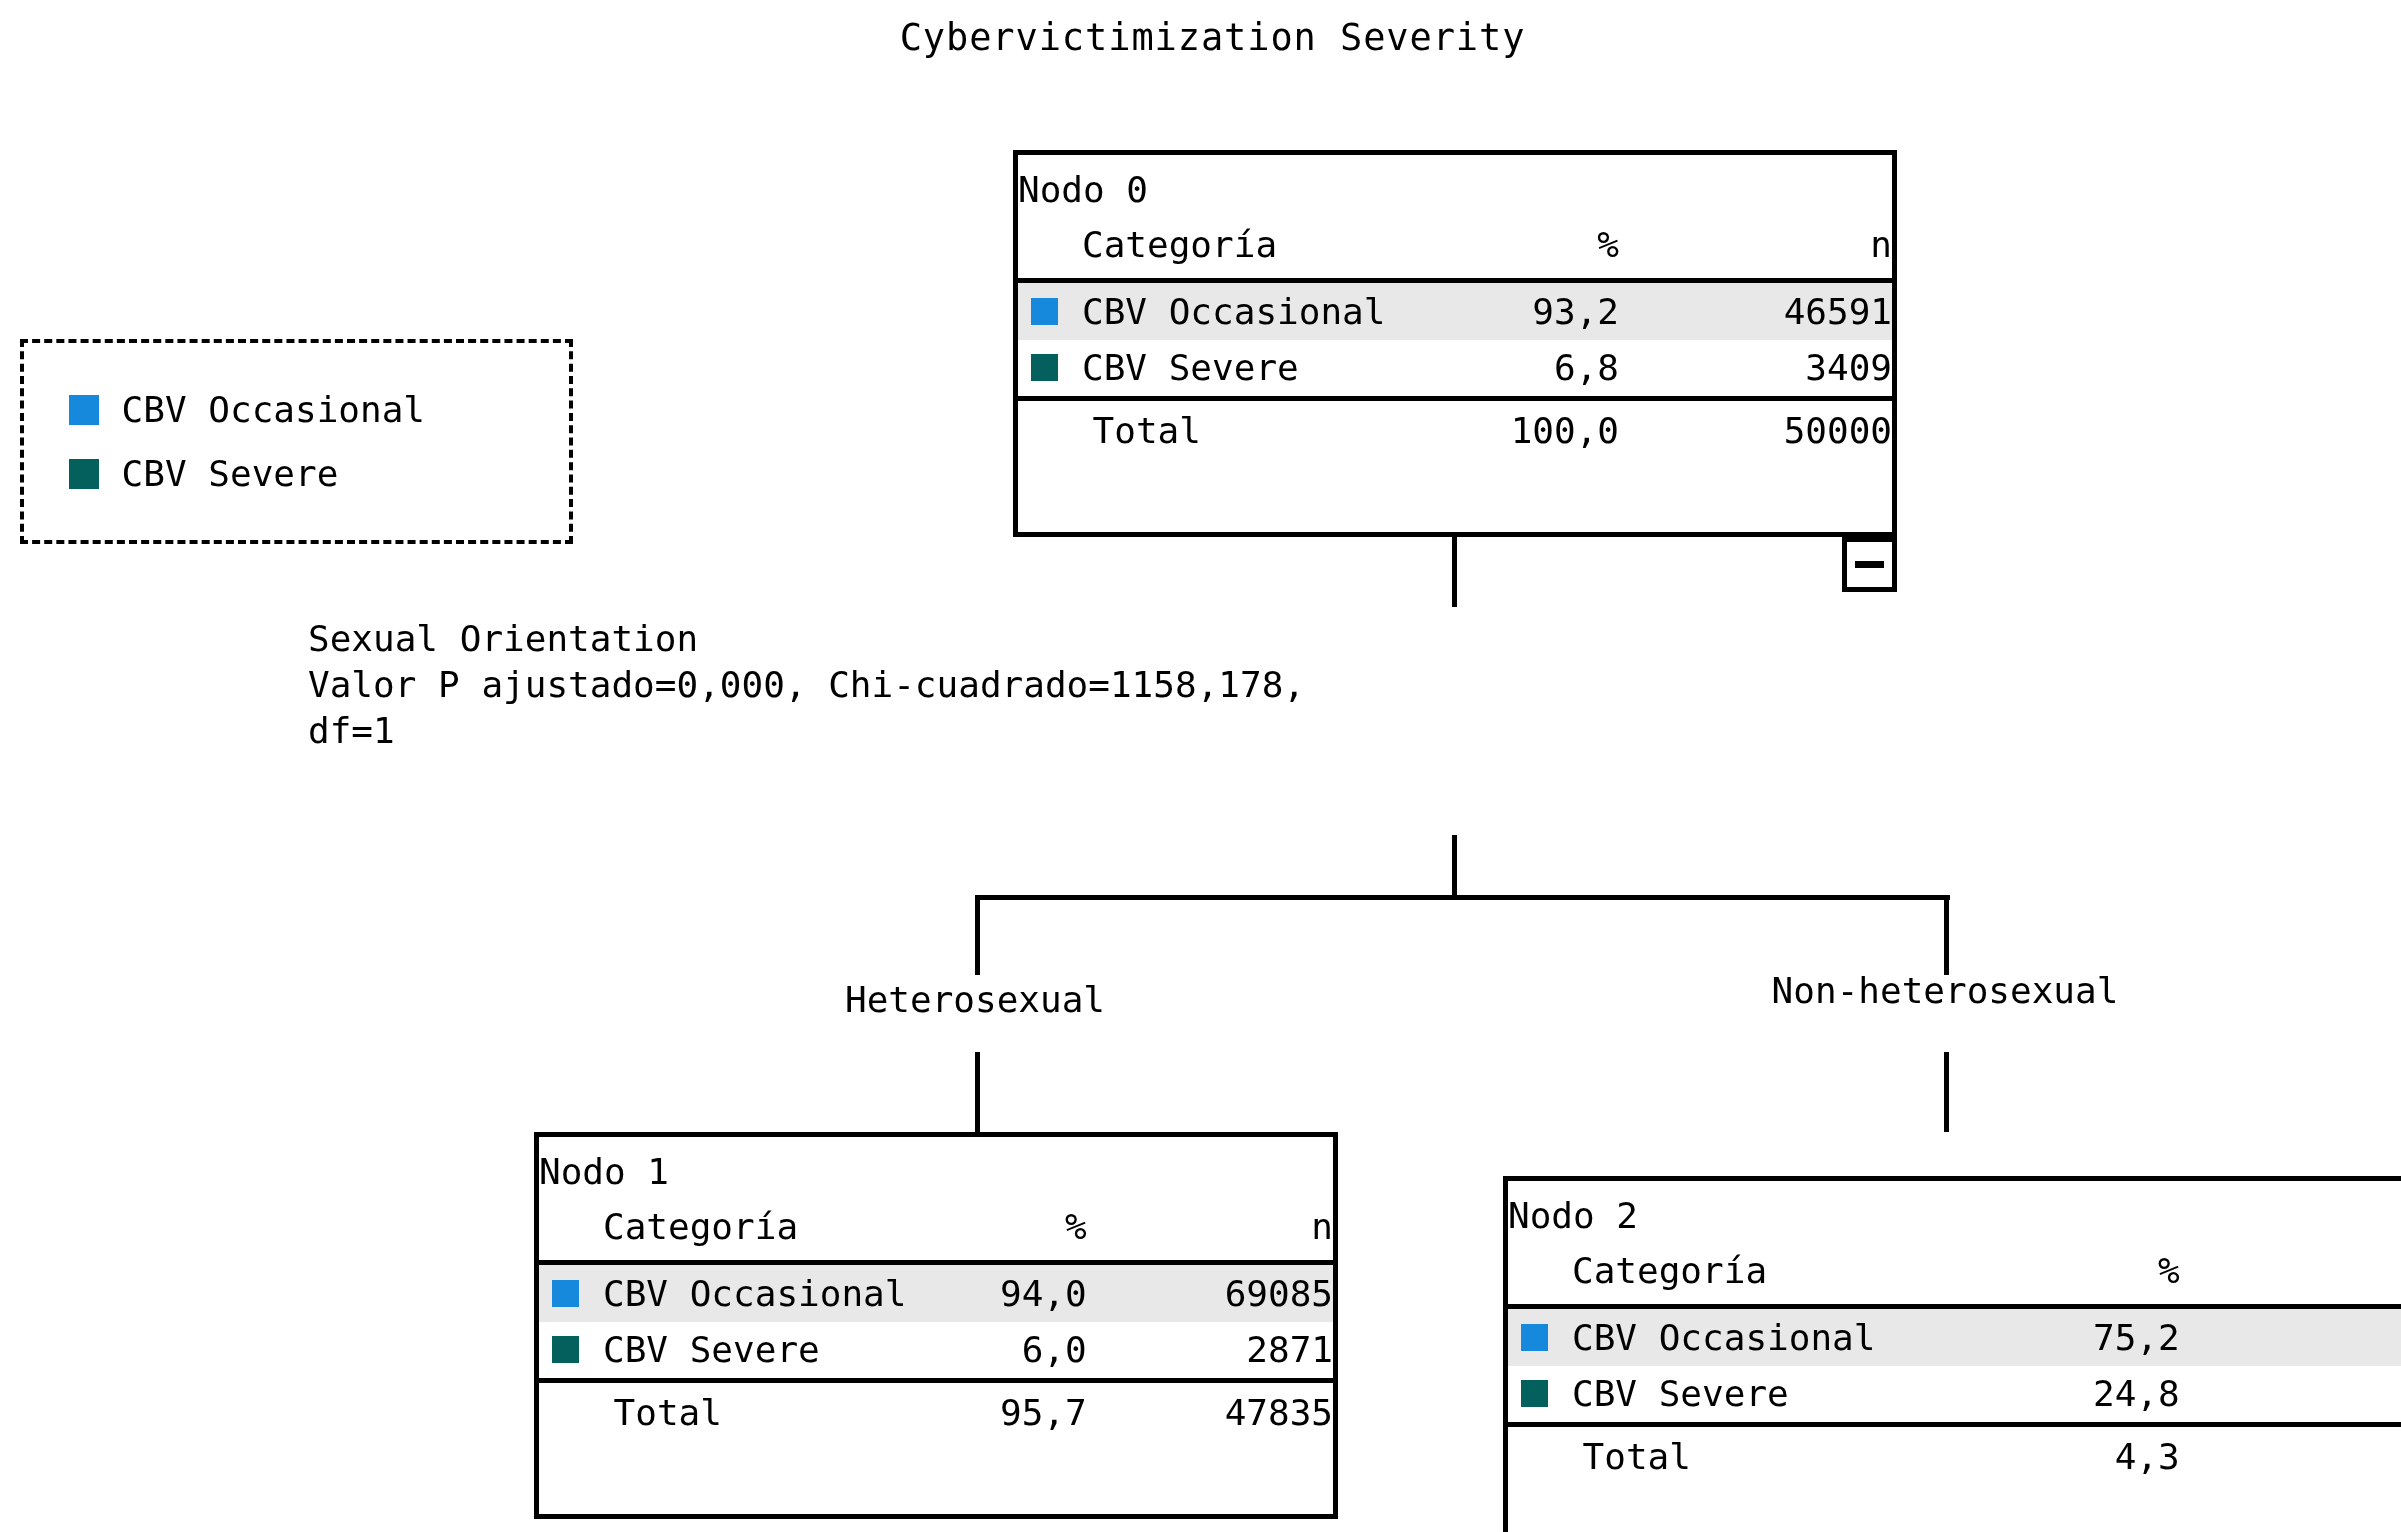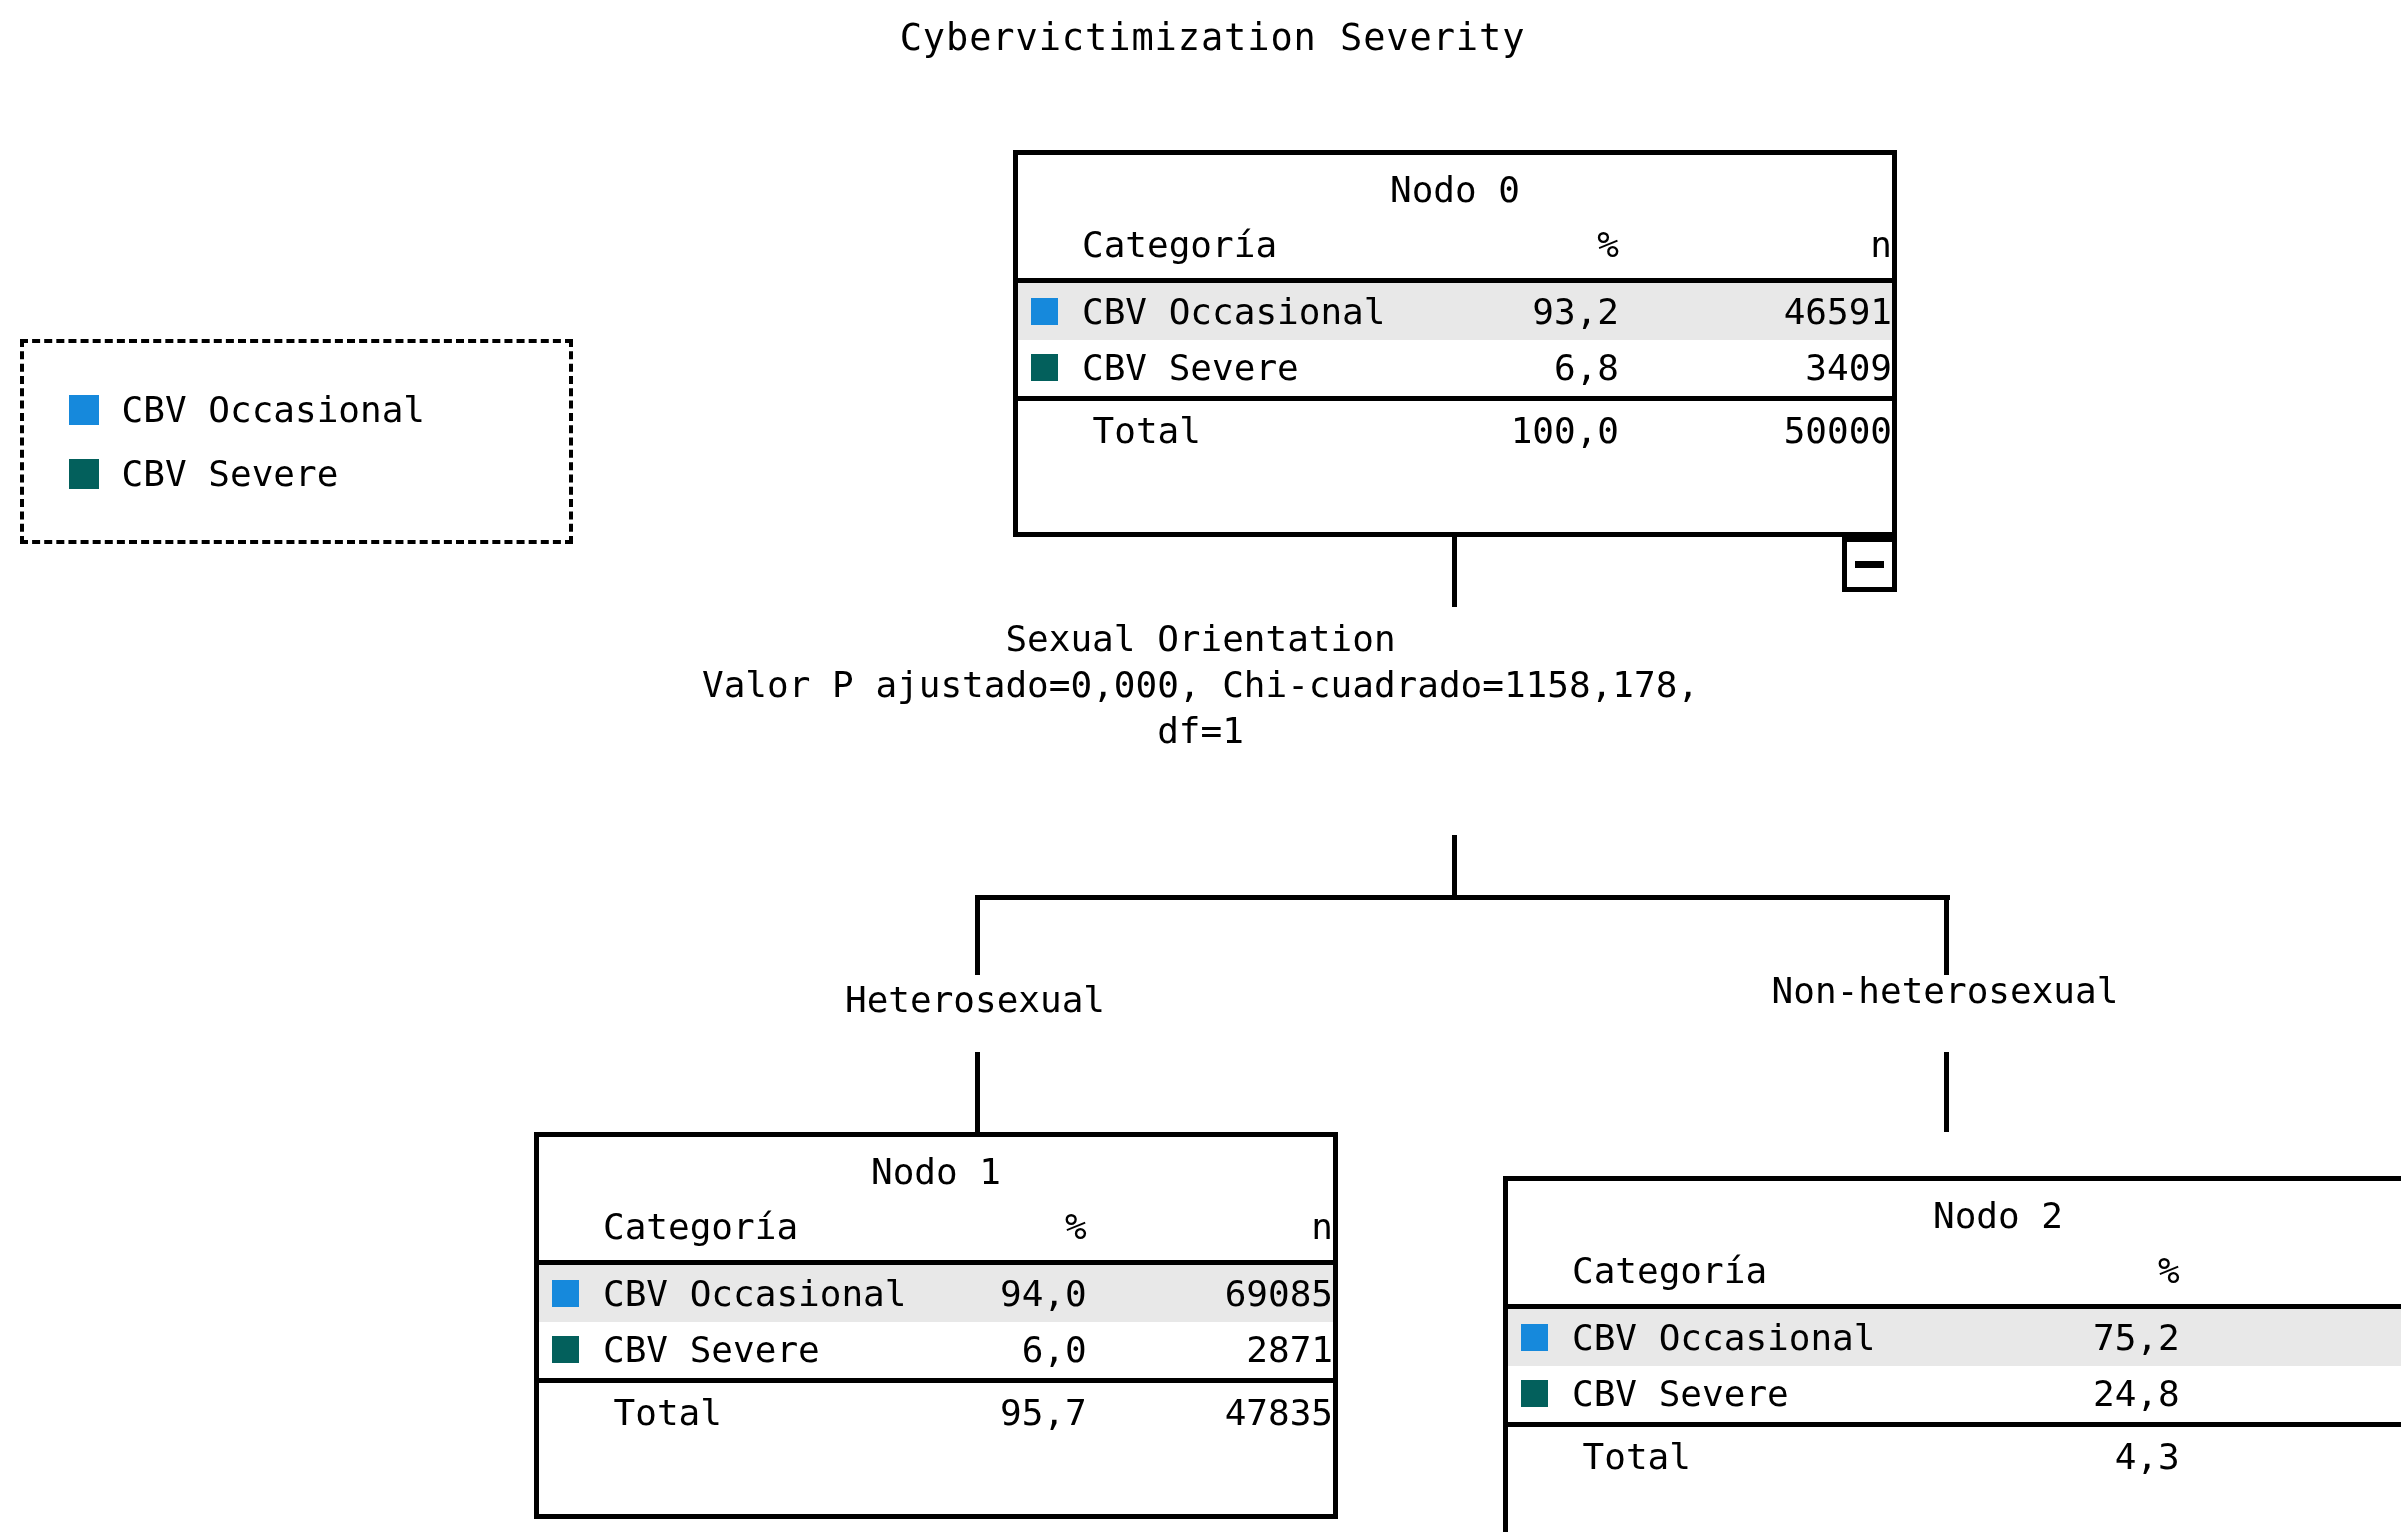--- a/index.html
+++ b/index.html
@@ -25,21 +25,21 @@
   }
   .legend-row{display:flex;align-items:center;height:64px;padding-left:45px;}
   .swatch{width:30px;height:30px;margin-right:23px;flex:none;}
   .legend-label{font-size:36px;white-space:nowrap;line-height:1;}
 
   
   .node{
     box-sizing:border-box;border:5.4px solid #000;background:#fff;
   }
   .node-title{
-    text-align:center;font-size:36px;padding-top:14.3px;padding-bottom:5.4px;
+    font-size:36px;padding-top:14.3px;padding-bottom:5.4px;
     white-space:nowrap;
   }
   table.node-table{
     border-collapse:collapse;width:100%;table-layout:fixed;
     font-size:36px;
   }
   table.node-table td{padding:0;white-space:nowrap;vertical-align:middle;}
   .col-sw{width:55px;}
   .col-cat{text-align:left;}
   .col-pct{text-align:right;}
@@ -60,21 +60,21 @@
     box-sizing:border-box;display:flex;align-items:center;justify-content:center;
   }
   #collapse-button .minus{width:28.6px;height:7.1px;background:#000;display:block;}
 
   
   .vline{background:#000;width:5.4px;}
   .hline{background:#000;height:5.4px;}
 
   
   #split-text{
-    left:308px;top:616px;width:1785px;text-align:center;
+    left:308px;top:616px;width:1785px;text-align:left;
     font-size:36px;line-height:46px;
   }
   .split-line{white-space:nowrap;}
 
   
   .branch-label{
     font-size:36px;white-space:nowrap;text-align:center;
   }
 </style>
 </head>

